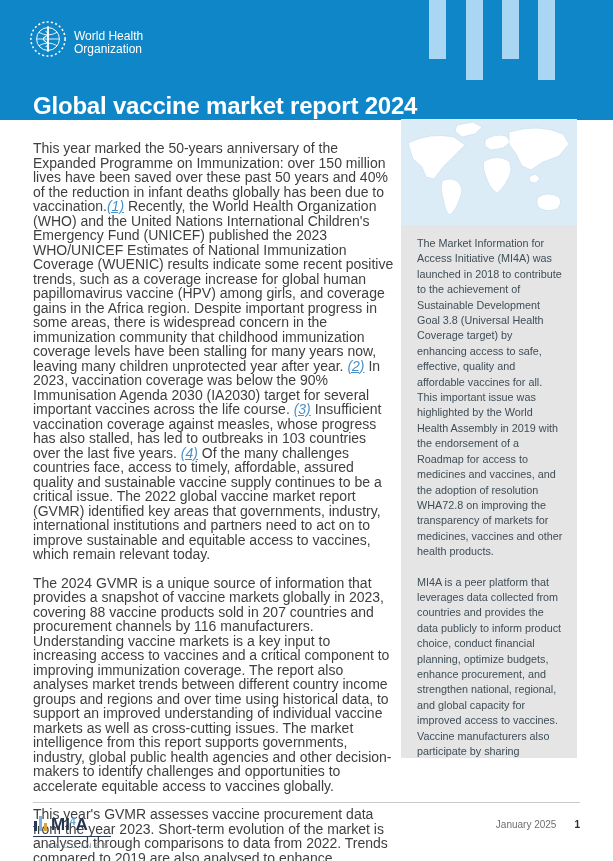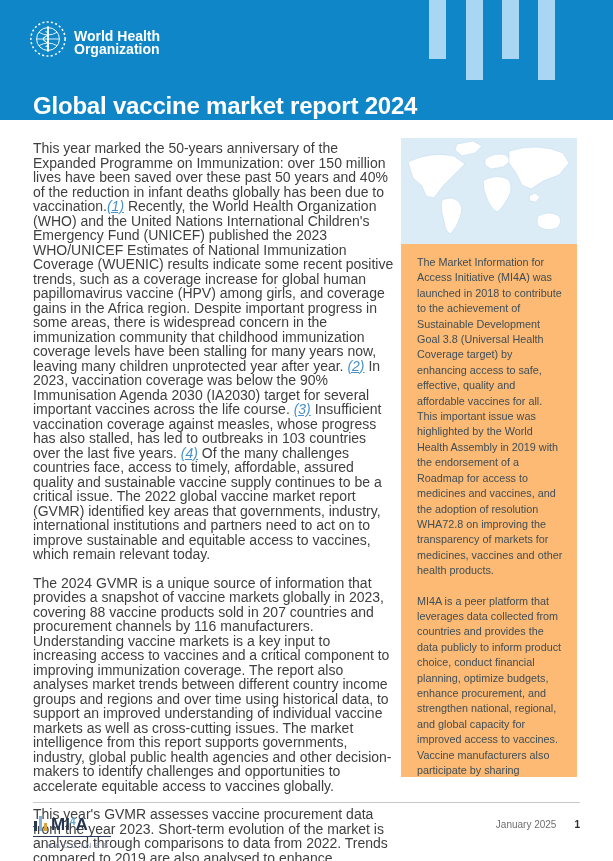--- a/index.html
+++ b/index.html
@@ -4,42 +4,42 @@
 <style>
   * { margin:0; padding:0; box-sizing:border-box; }
   html,body { background:#ffffff; }
   body { font-family:"Liberation Sans", sans-serif; }
   .page { position:relative; width:613px; height:861px; background:#ffffff; overflow:hidden; }
 
   
   .banner { position:absolute; top:0; left:0; width:613px; height:120px; background:#0e86c7; }
   .who-logo { position:absolute; top:20px; left:29px; display:flex; align-items:center; gap:7px; }
   .who-emblem { width:38px; height:38px; }
-  .who-name { color:#ffffff; font-size:14px; font-weight:bold; line-height:13px;margin-top:7px; }
+  .who-name { color:#ffffff; font-size:12px; font-weight:normal; line-height:13px;margin-top:7px; }
   .banner-title { position:absolute; left:33px; top:92px; color:#ffffff; font-size:24px; font-weight:bold; letter-spacing:-0.2px; }
   .decor-bar { position:absolute; top:0; width:17px; background:#a9d6f2; }
   .decor-bar.b1 { left:429px; height:59px; }
   .decor-bar.b2 { left:466px; height:80px; }
   .decor-bar.b3 { left:502px; height:59px; }
   .decor-bar.b4 { left:538px; height:80px; }
 
   
   .main { position:absolute; left:33px; top:141px; width:364px; }
   .main h1 { font-size:22px; color:#3a3a3a; margin:0 0 13px 0; letter-spacing:-0.2px; }
   .main p { font-size:14px; line-height:14.5px; color:#3f3f3f; margin:0 0 14px 0; }
   a.ref { color:#4a90c8; font-style:italic; text-decoration:underline; cursor:pointer; }
   .main h2 { font-size:22px; color:#3a3a3a; margin:6px 0 13px 0; letter-spacing:-0.2px; }
   .sections { margin-top:6px; }
   .section-row { display:flex; align-items:center; gap:9px; margin-bottom:6px; height:14px; }
   .num-circle { flex:0 0 14px; width:14px; height:14px; border-radius:50%; background:#0e86c7; color:#ffffff;
                 font-size:9px; font-weight:bold; display:flex; align-items:center; justify-content:center; }
   .section-label { font-size:11px; font-weight:bold; color:#3b3b3b; }
 
   
-  .sidebar { position:absolute; left:401px; top:138px; width:176px; height:639px; background:#fdba74; overflow:hidden; }
+  .sidebar { position:absolute; left:401px; top:119px; width:176px; height:639px; background:#e5e5e5; overflow:hidden; }
   .map-svg { display:block; width:176px; height:106px; }
   .sidebar-text { padding:11px 14px 0 16px; font-size:10.8px; line-height:15.4px; color:#3f4e57; }
   .sidebar-text p { margin:0 0 15px 0; }
 
   
   .footer { position:absolute; left:33px; top:802px; width:547px; border-top:1px solid #c9c9c9;
             display:flex; justify-content:space-between; align-items:flex-start; padding-top:10px; }
   .mi4a-logo { display:inline-block; }
   .mi4a-top { display:flex; align-items:flex-end; gap:4px; border-bottom:1.5px solid #2a3a55; padding:0 4px 3px 1px; }
   .mi4a-bars { display:flex; align-items:flex-end; gap:2px; padding-bottom:2px; }

